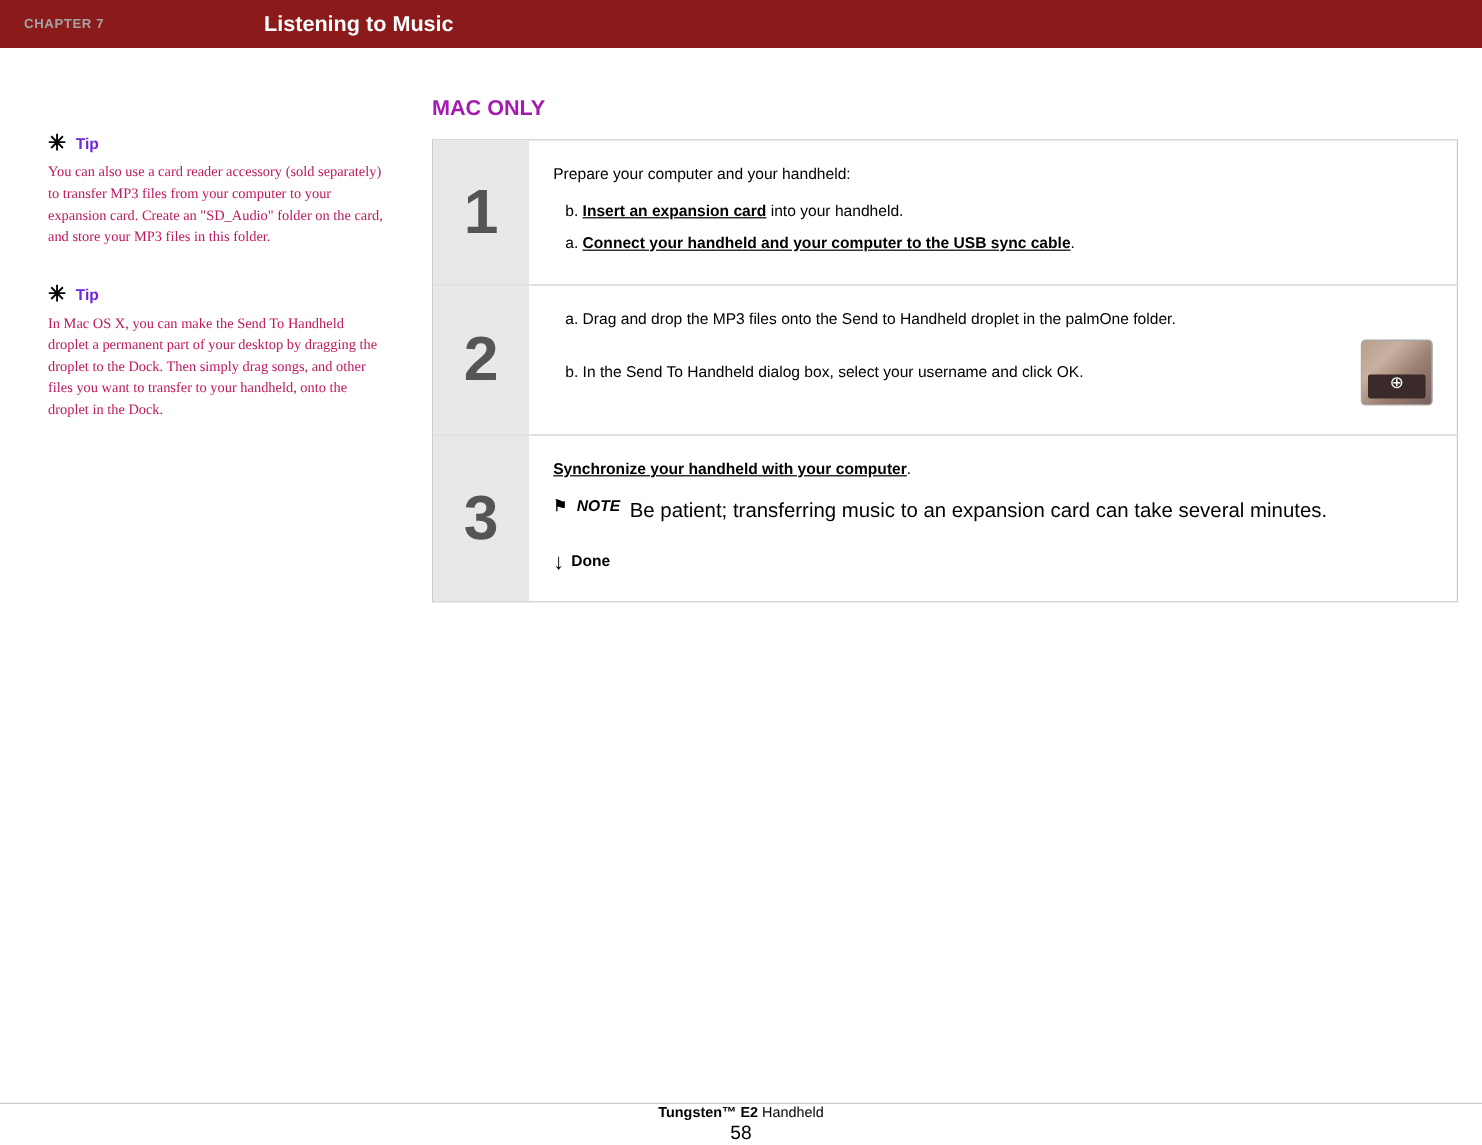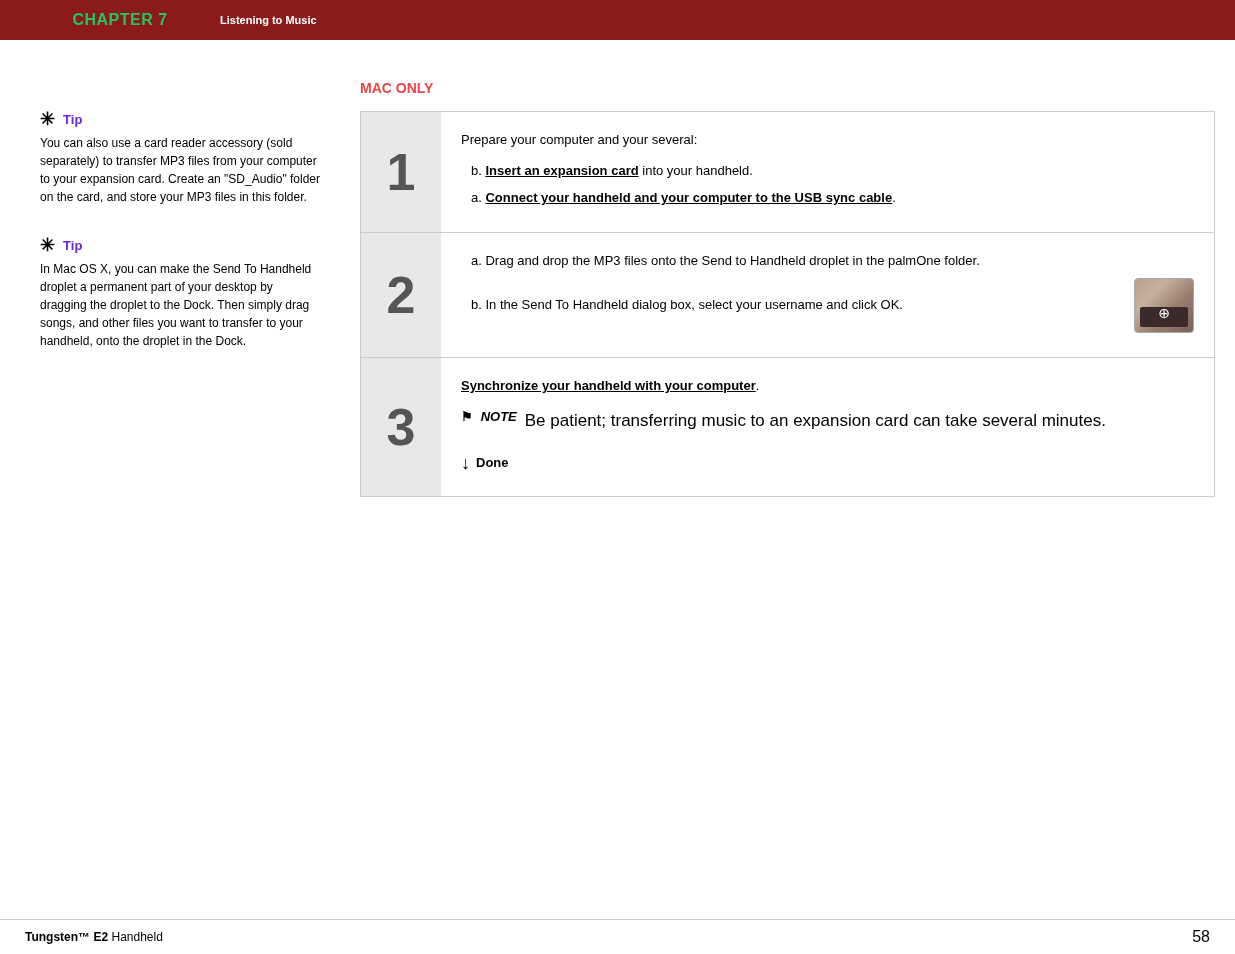--- a/index.html
+++ b/index.html
@@ -17,30 +17,29 @@
     
     .header-bar {
       background-color: #8b1a1a;
       width: 100%;
       height: 40px;
       display: flex;
       align-items: center;
       padding: 0 20px;
     }
     .header-chapter {
-      color: #22c55e;
-      font-weight: bold;
-      font-size: 16px;
+      color: #a3a3a3;
+      font-weight: bold;
+      font-size: 11px;
       letter-spacing: 0.5px;
       min-width: 200px;
-      text-align: center;
     }
     .header-title {
       color: #ffffff;
-      font-size: 11px;
+      font-size: 18px;
       font-weight: bold;
     }
 
     
     .main-content {
       display: flex;
       padding: 40px 20px 20px 40px;
       gap: 0;
     }
 
@@ -65,36 +64,37 @@
       font-size: 18px;
       font-weight: bold;
       line-height: 1;
     }
     .tip-label {
       font-weight: bold;
       font-size: 13px;
       color: #6d28d9;
     }
     .tip-text {
-      color: #000000;
+      color: #be185d;
       font-size: 12px;
       line-height: 1.5;
       padding-left: 0;
+      font-family: Liberation Serif, serif;
     }
 
     
     .right-content {
       flex: 1;
       padding-left: 20px;
     }
 
     .mac-only-label {
-      color: #ef4444;
-      font-weight: bold;
-      font-size: 14px;
+      color: #a21caf;
+      font-weight: bold;
+      font-size: 18px;
       margin-bottom: 15px;
     }
 
     
     .steps-table {
       border: 1px solid #cccccc;
       width: 100%;
       border-collapse: collapse;
     }
     .step-row {
@@ -221,20 +221,21 @@
       bottom: 0;
       left: 0;
       right: 0;
       height: 35px;
       border-top: 1px solid #cccccc;
       display: flex;
       align-items: center;
       justify-content: space-between;
       padding: 0 25px;
       font-size: 12px;
+      flex-direction: column;
     }
     .footer-brand {
       font-size: 12px;
     }
     .footer-brand em {
       font-style: normal;
       font-weight: bold;
     }
     .footer-page {
       font-size: 16px;
@@ -272,21 +273,21 @@
 
   <div class="right-content">
 
     <div class="mac-only-label">MAC ONLY</div>
 
     <div class="steps-table">
 
       <div class="step-row">
         <div class="step-number-cell">1</div>
         <div class="step-content-cell">
-          <p class="step-intro">Prepare your computer and your several:</p>
+          <p class="step-intro">Prepare your computer and your handheld:</p>
           <p class="step-item">
             <span>b. </span>
             <span class="link-text">Insert an expansion card</span>
             <span> into your handheld.</span>
           </p>
           <p class="step-item">
             <span>a. </span>
             <span class="link-text">Connect your handheld and your computer to the USB sync cable</span><span>.</span>
           </p>
         </div>

